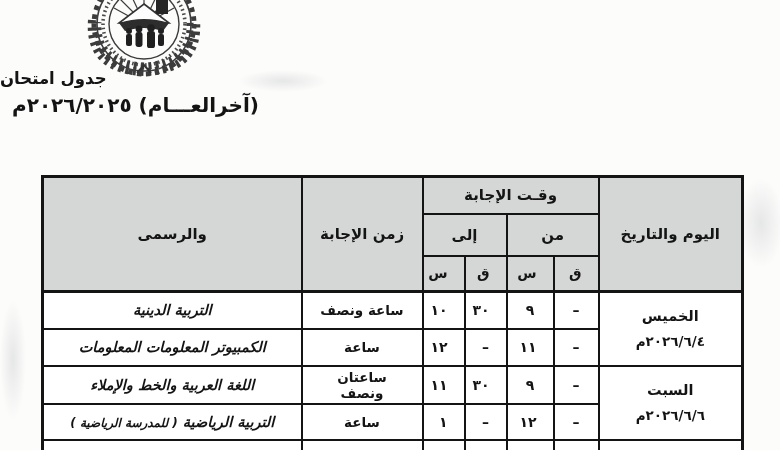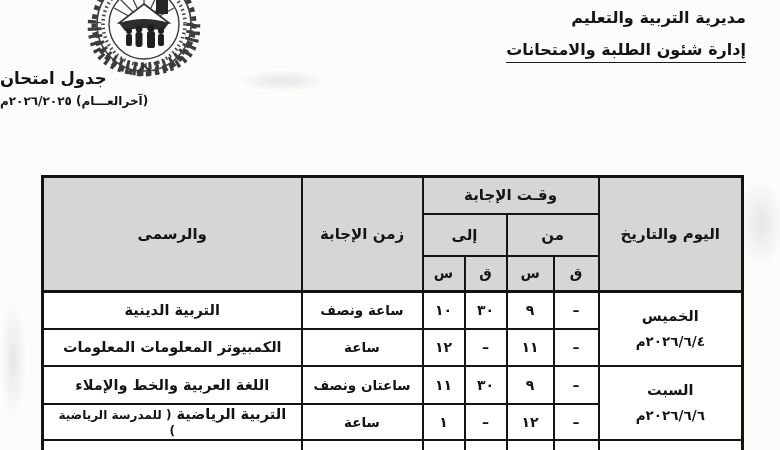--- a/index.html
+++ b/index.html
@@ -31,47 +31,47 @@
 
   
   .org{position:absolute;top:8px;right:34px;text-align:right;direction:rtl;}
   .org .l1{font-size:16px;letter-spacing:.2px;}
   .org .l2{font-size:16px;margin-top:13px;border-bottom:1.6px solid #1c1c1c;padding-bottom:3px;}
 
   
   .title{position:absolute;top:71px;left:0;width:752px;text-align:left;direction:rtl;line-height:1.0;}
   .title .t1{font-size:16.5px;}
   .title .t2{font-size:17px;margin-top:8px;}
-  .title .t3{font-size:12px;margin-top:7px;letter-spacing:.5px;}
+  .title .t3{font-size:20px;margin-top:7px;letter-spacing:.5px;margin-left:12px;}
 
   
   table.sched{
     position:absolute;left:41px;top:175px;width:700px;
     border-collapse:collapse;direction:rtl;table-layout:fixed;
     border:3px solid var(--border);
   }
   .sched th,.sched td{
     border:2px solid var(--border);
     text-align:center;vertical-align:middle;
     font-weight:700;color:var(--ink);
-    padding:0 10px;overflow:hidden;
+    padding:0 16px;overflow:hidden;
   }
   .sched thead th{background:var(--header-bg);font-size:15px;}
   .sched thead tr.r1{height:37px;}
   .sched thead tr.r2{height:42px;}
   .sched thead tr.r3{height:36px;}
   .sched thead tr.r3 th{font-size:14px;}
   .sched thead tr.r3{border-bottom:3px solid var(--border);}
   .sched tbody tr{height:37px;background:#fff;}
   .sched tbody tr.rr3{height:38px;}
   .sched tbody tr.rr4{height:36px;}
   .sched tbody tr.partial{height:42px;}
   td.num{font-size:14px;}
   td.duration{font-size:13.5px;}
-  td.subject{font-size:14.5px;}
+  td.subject{font-size:14.5px;font-style:italic;}
   td.subject .note{font-size:12px;}
   td.daycell .day{font-size:14.5px;display:block;}
   td.daycell .date{font-size:13.5px;display:block;margin-top:9px;letter-spacing:.5px;}
 </style>
 </head>
 <body>
 
 <div class="page">
 
   <div class="blob b1"></div>
@@ -103,24 +103,20 @@
         <rect x="67" y="53" width="8" height="17" rx="2.6"></rect>
       <circle cx="81" cy="53" r="3"></circle>
         <rect x="78" y="56" width="6" height="12" rx="2"></rect>
     </g>
     <rect x="76" y="0" width="12" height="36" fill="#262626"></rect>
     <path d="M12,42 Q8,92 64,94 Q120,92 116,42" fill="none" stroke="#3c3c3c" stroke-width="8" stroke-dasharray="3.2 4.2"></path>
     <path d="M18,44 Q16,86 64,88 Q112,86 110,44" fill="none" stroke="#3c3c3c" stroke-width="7" stroke-dasharray="3 4.2" stroke-dashoffset="2"></path>
     <path d="M57,95 L64,87 L71,95" fill="none" stroke="#333" stroke-width="2"></path>
   </svg>
 
-  <div class="org">
-    <div class="l1">مديرية التربية والتعليم</div>
-    <div class="l2">إدارة شئون الطلبة والامتحانات</div>
-  </div>
 
   <div class="title">
     <div class="t1">جدول امتحان</div>
     <div class="t3">(آخرالعـــام) ٢٠٢٦/٢٠٢٥م</div>
   </div>
 
   <table class="sched">
     <colgroup>
       <col style="width:144px">
         <col style="width:45px">

